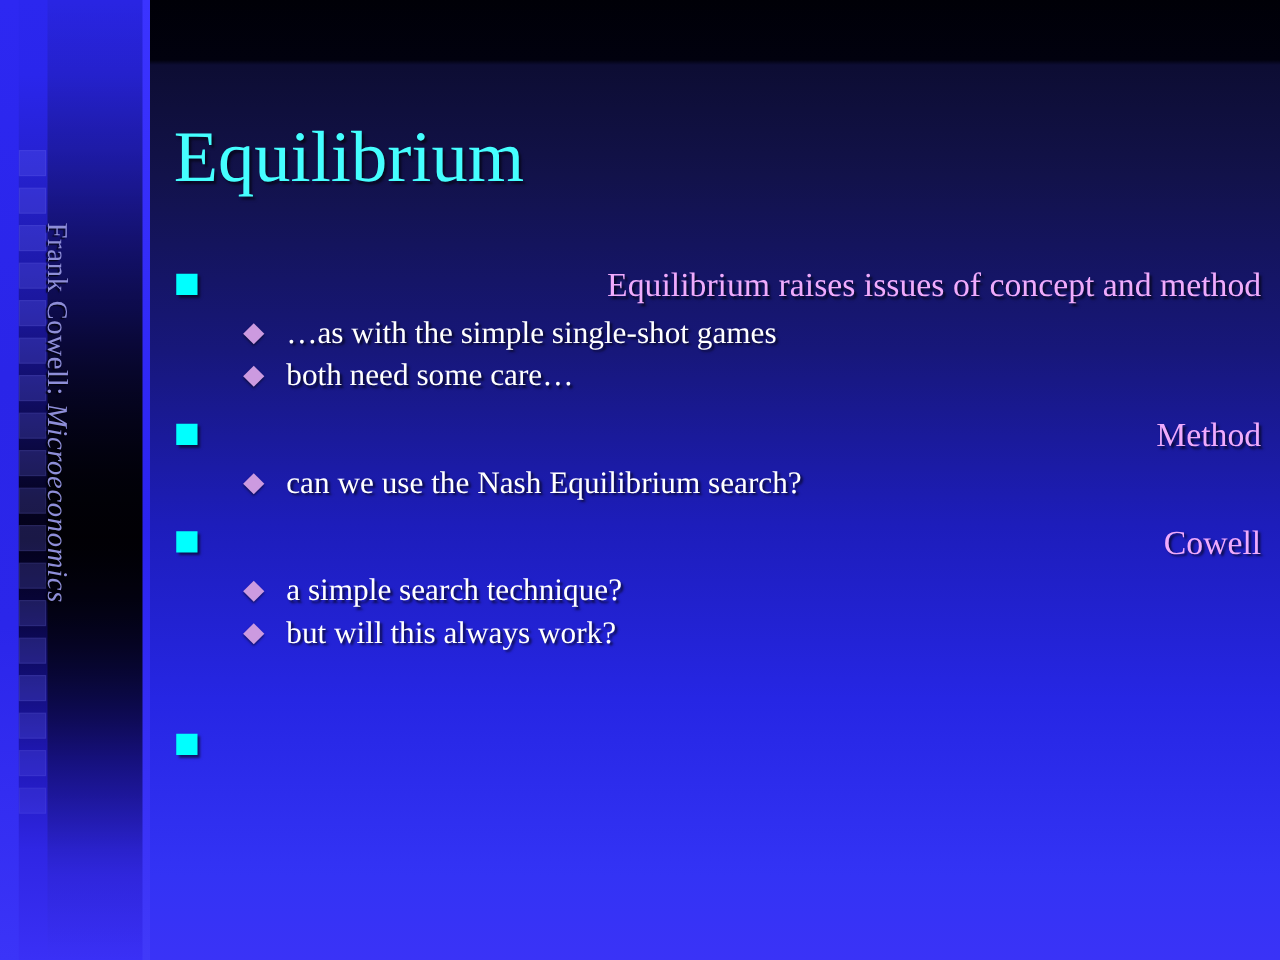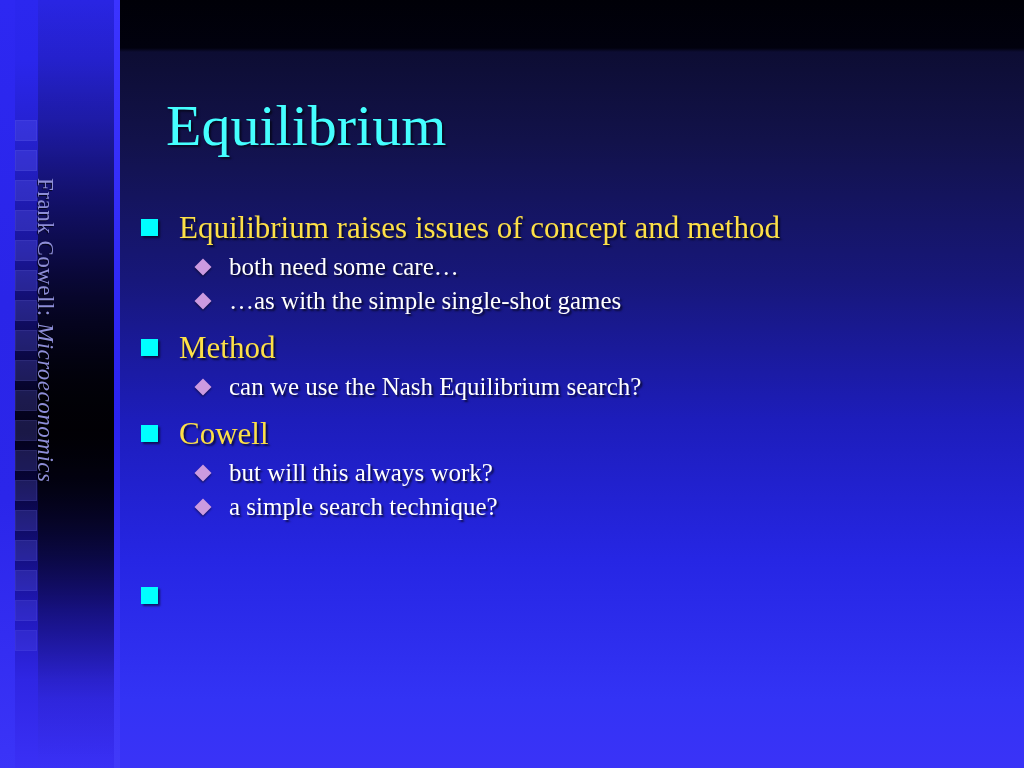--- a/index.html
+++ b/index.html
@@ -126,39 +126,39 @@
   
   .title {
     position: absolute;
     left: 139px;
     top: 96px;
     font-size: 58px;
     line-height: 1.05;
     color: #45ffff;
     text-shadow: 2px 2px 2px rgba(0,0,0,0.55);
     white-space: nowrap;
-    margin-left: 27px;
   }
 
   
   .body {
     position: absolute;
     left: 139px;
     top: 208px;
     width: 870px;
   }
   .l1 {
     position: relative;
     padding-left: 40px;
-    font-size: 31px;
+    font-size: 27px;
     line-height: 40px;
-    color: #fde047;
+    color: #f0abfc;
     text-shadow: 2px 2px 2px rgba(0,0,0,0.65);
     margin-bottom: 2px;
     white-space: nowrap;
+    text-align: right;
   }
   .l1 .bullet-sq {
     position: absolute;
     left: 2px; top: 11px;
     width: 17px; height: 17px;
     background: #00ffff;
     box-shadow: 2px 2px 2px rgba(0,0,0,0.55);
   }
   .l2 {
     position: relative;
@@ -216,29 +216,29 @@
   <div class="side-caption">
     <span>Frank Cowell:</span>
     <span class="ital">Microeconomics</span>
   </div>
 
   <div class="title">Equilibrium</div>
 
   <div class="body" id="body">
       <div class="group">
         <div class="l1"><span class="bullet-sq"></span><span>Equilibrium raises issues of concept and method</span></div>
+        <div class="l2"><span class="bullet-dia"></span><span>…as with the simple single-shot games</span></div>
         <div class="l2"><span class="bullet-dia"></span><span>both need some care…</span></div>
-        <div class="l2"><span class="bullet-dia"></span><span>…as with the simple single-shot games</span></div>
       </div>
       <div class="group">
         <div class="l1"><span class="bullet-sq"></span><span>Method</span></div>
         <div class="l2"><span class="bullet-dia"></span><span>can we use the Nash Equilibrium search?</span></div>
       </div>
       <div class="group">
         <div class="l1"><span class="bullet-sq"></span><span>Cowell</span></div>
+        <div class="l2"><span class="bullet-dia"></span><span>a simple search technique?</span></div>
         <div class="l2"><span class="bullet-dia"></span><span>but will this always work?</span></div>
-        <div class="l2"><span class="bullet-dia"></span><span>a simple search technique?</span></div>
       </div>
       <div class="spacer"></div>
       <div class="l1"><span class="bullet-sq"></span></div>
     </div>
 
 </div>
 
 </body></html>

